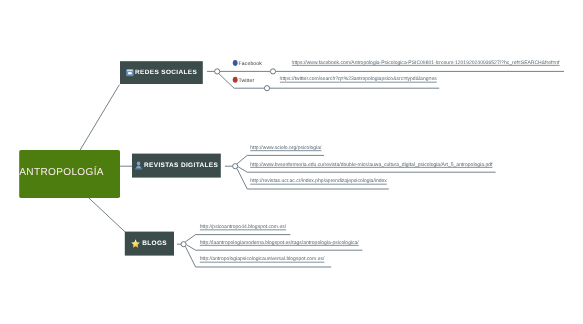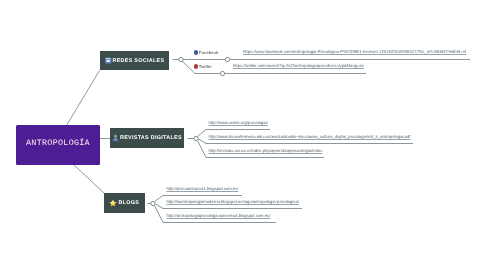--- a/index.html
+++ b/index.html
@@ -4,22 +4,22 @@
 <style>
   html,body{margin:0;padding:0;}
   body{width:486px;height:270px;background:#ffffff;
        font-family:"Liberation Sans",sans-serif;overflow:hidden;
        -webkit-font-smoothing:antialiased;
        text-rendering:geometricPrecision;}
   #map{position:relative;width:486px;height:270px;}
   svg.wires{position:absolute;left:0;top:0;width:486px;height:270px;overflow:visible;}
   .node{position:absolute;box-sizing:border-box;}
 
-  .central{background:#4c1d95;border-radius:1.5px;color:#fff;
-           display:flex;align-items:center;justify-content:center;text-align:center;font-family:Liberation Mono, monospace;}
+  .central{background:#4d7c0f;border-radius:1.5px;color:#fff;
+           display:flex;align-items:center;text-align:center;}
   .central .ctext{transform:translateZ(0);font-size:8.4px;line-height:11.8px;letter-spacing:.3px;color:#fbeeec;position:relative;top:-1px;}
 
   .branch{background:#3b4c4b;display:flex;align-items:center;color:#fff;}
   .branch .bico{width:7px;height:7px;flex:0 0 7px;margin-right:1.5px;
                 display:flex;align-items:center;justify-content:center;}
   .branch .lbl{transform:translateZ(0);font-size:5.4px;font-weight:bold;letter-spacing:.3px;color:#ffffff;
                white-space:nowrap;}
 
   .sublbl{position:absolute;white-space:nowrap;display:flex;align-items:center;}
   .sublbl .sdot{width:4.4px;height:4.4px;border-radius:50%;flex:0 0 4.4px;margin-right:0.8px;}

